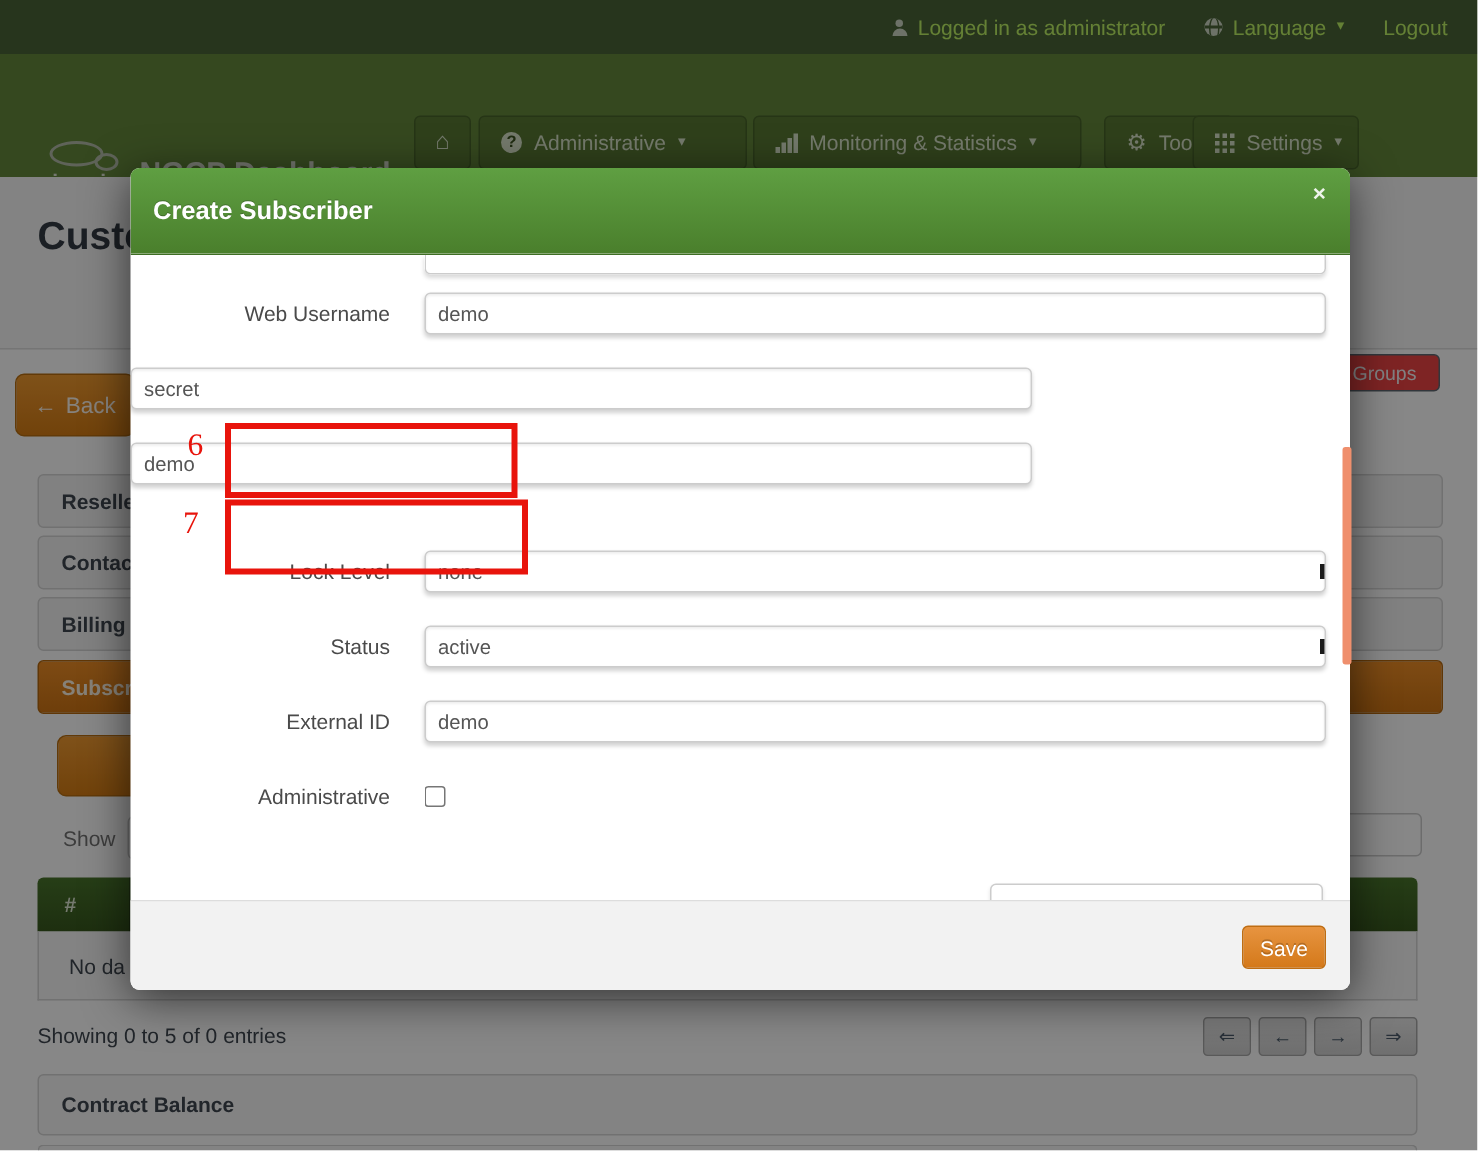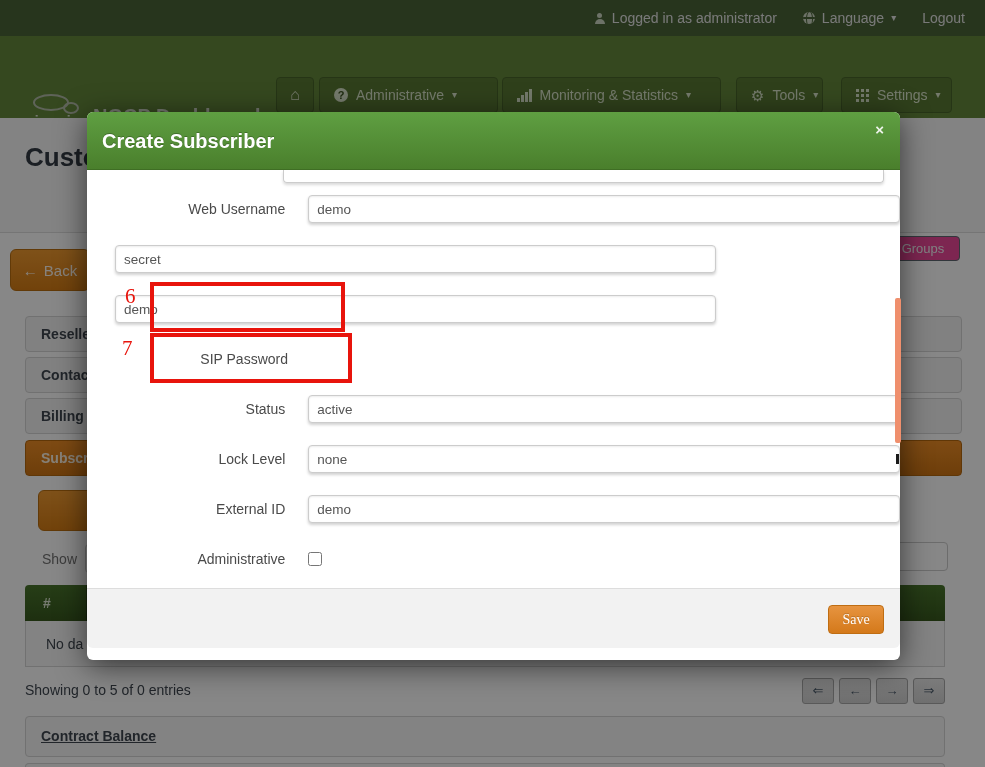--- a/index.html
+++ b/index.html
@@ -5,21 +5,21 @@
   * { margin:0; padding:0; box-sizing:border-box; }
   html,body { width:985px; height:767px; }
   body {
     position:relative; overflow:hidden; background:#ffffff;
     font-family:"Liberation Sans","DejaVu Sans",sans-serif;
   }
 
   
   .topbar { position:absolute; left:0; top:0; width:985px; height:36px;
     background:#4a6538; display:flex; justify-content:flex-end; align-items:center;
-    gap:26px; padding-right:20px; color:#e5e5e5; font-size:14px; }
+    gap:26px; padding-right:20px; color:#bef264; font-size:14px; }
   .tb-item { display:flex; align-items:center; gap:7px; }
   .icon-person { width:10px; height:5px; background:#cfd8c4; border-radius:5px 5px 0 0;
     position:relative; margin-top:7px; }
   .icon-person::before { content:""; position:absolute; left:2.5px; top:-6px;
     width:5px; height:5px; border-radius:50%; background:#cfd8c4; }
   .icon-globe { width:12px; height:12px; border-radius:50%; background:#cfd8c4;
     position:relative; overflow:hidden; }
   .icon-globe::before { content:""; position:absolute; left:0; top:5px; width:12px;
     height:2px; background:#4a6538; }
   .icon-globe::after { content:""; position:absolute; left:3.5px; top:-1px; width:5px;
@@ -37,21 +37,21 @@
     letter-spacing:1px; color:#dde2d3; }
   .app-title { position:absolute; left:68px; top:15px; font-size:20px; font-weight:bold; color:#dce0d2; }
 
   .nav-btn { position:absolute; top:41px; height:36px; background:#597a34;
     border:1px solid #49652a; border-radius:4px; display:flex; align-items:center;
     gap:8px; padding:0 14px; color:#dce6cc; font-size:14px; cursor:pointer; white-space:nowrap; }
   .nb-home { left:276px; width:38px; justify-content:center; padding:0; font-size:16px; }
   .nb-doc { left:319px; width:179px; }
   .nb-mon { left:502px; width:219px; }
   .nb-tools { left:736px; width:87px; }
-  .nb-set { left:841px; width:111px; }
+  .nb-set { left:795px; width:111px; }
   .icon-q { width:14px; height:14px; border-radius:50%; background:#dce6cc; color:#3c5420;
     font-size:11px; font-weight:bold; line-height:14px; text-align:center; flex:none; }
   .icon-bars { display:flex; align-items:flex-end; gap:1.5px; height:13px; flex:none; }
   .icon-bars b { width:2.5px; background:#dce6cc; display:block; }
   .icon-bars b:nth-child(1){height:4px;} .icon-bars b:nth-child(2){height:7px;}
   .icon-bars b:nth-child(3){height:10px;} .icon-bars b:nth-child(4){height:13px;}
   .icon-gear { font-size:15px; line-height:1; }
   .icon-grid-wrap { width:13px; height:13px; position:relative; flex:none; }
   .icon-grid { position:absolute; left:0; top:0; width:3px; height:3px; background:#dce6cc;
     box-shadow:5px 0 0 #dce6cc,10px 0 0 #dce6cc,0 5px 0 #dce6cc,5px 5px 0 #dce6cc,
@@ -60,21 +60,21 @@
   
   .page-head { position:absolute; left:0; top:118px; width:985px; height:115px;
     background:#f7f7f7; border-bottom:1px solid #dddddd; }
   .page-title { position:absolute; left:25px; top:24px; font-size:26px; font-weight:bold; color:#333b44; }
 
   .back-btn { position:absolute; left:10px; top:249px; width:80px; height:42px; border-radius:6px;
     background:linear-gradient(#f09a30,#d67d15); border:1px solid #b96f10; color:#fdf6ec;
     font-size:15px; display:flex; align-items:center; justify-content:center; gap:6px; cursor:pointer; }
 
   .groups-btn { position:absolute; left:886px; top:236px; width:74px; height:25px; border-radius:4px;
-    background:#ec4899; border:1px solid #5f6871; color:#f2f4f6; font-size:13px;
+    background:#ef4444; border:1px solid #5f6871; color:#f2f4f6; font-size:13px;
     text-align:center; line-height:23px; cursor:pointer; }
 
   .acc-row { position:absolute; left:25px; width:937px; height:36px; background:#f4f4f4;
     border:1px solid #d5d5d5; border-radius:4px; font-size:14px; font-weight:bold;
     color:#3f4750; line-height:34px; padding-left:15px; cursor:pointer; }
   .acc1{top:316px;} .acc2{top:357px;} .acc3{top:398px;}
   .acc4{top:440px; background:linear-gradient(#ee8e26,#cf7514); border-color:#b5680f; color:#fdf3e3;}
 
   .star-btn { position:absolute; left:38px; top:490px; width:130px; height:41px; border-radius:6px;
     background:linear-gradient(#f09a31,#d67d15); border:1px solid #b96f10; color:#fdf3e3;
@@ -99,60 +99,60 @@
 
   .showing { position:absolute; left:25px; top:682px; font-size:14px; color:#3f4750; }
 
   .pager { position:absolute; left:802px; top:678px; display:flex; gap:5px; }
   .pg-btn { width:32px; height:26px; background:linear-gradient(#e9e9e9,#d2d2d2);
     border:1px solid #a8a8a8; border-radius:3px; color:#4a5a6a; font-size:13px;
     text-align:center; line-height:24px; cursor:pointer; }
 
   .contract { position:absolute; left:25px; top:716px; width:920px; height:41px;
     background:#f7f7f7; border:1px solid #d5d5d5; border-radius:4px; font-size:14px;
-    font-weight:bold; color:#3f4750; line-height:39px; padding-left:15px;text-decoration:underline; }
+    font-weight:bold; color:#3f4750; line-height:39px; padding-left:15px; }
   .bottom-strip { position:absolute; left:25px; top:763px; width:920px; height:6px;
     background:#f7f7f7; border:1px solid #d5d5d5; border-bottom:none; border-radius:4px 4px 0 0; }
 
   
   .backdrop { position:absolute; left:0; top:0; width:985px; height:767px;
     background:rgba(0,0,0,0.47); z-index:40; }
 
   .modal { position:absolute; left:87px; top:112px; width:813px; height:548px; z-index:50;
     border-radius:6px; background:#ffffff; box-shadow:0 6px 30px rgba(0,0,0,0.6); }
   .modal-head { position:absolute; left:0; top:0; right:0; height:58px;
     background:linear-gradient(#5f9f42,#4a7f2c); border-bottom:1px solid #3f6e24;
     border-radius:6px 6px 0 0; }
-  .modal-title { position:absolute; left:15px; top:0; line-height:58px; font-size:20px;
+  .modal-title { position:absolute; left:15px; top:0; line-height:58px; font-size:17px;
     font-weight:bold; color:#ffffff; text-shadow:0 -1px 0 rgba(0,0,0,0.25); }
   .modal-close { position:absolute; right:16px; top:10px; font-size:15px; font-weight:bold;
     color:#ffffff; opacity:0.9; cursor:pointer; line-height:1; }
 
   .modal-body { position:absolute; left:0; top:58px; right:0; height:430px; overflow:hidden; }
   .partial-top { position:absolute; left:196px; top:0; width:601px; height:13px;
     border:1px solid #cccccc; border-top:none; border-radius:0 0 4px 4px;
     box-shadow:0 2px 3px rgba(0,0,0,0.15); }
   .rows { position:absolute; left:0; top:25px; right:0; }
-  .frow { display:flex; margin-bottom:22px;padding-left:28px; }
+  .frow { display:flex; margin-bottom:22px; }
   .flabel { width:173px; text-align:right; margin-right:23px; font-size:14px;
     color:#4a4a4a; line-height:28px; }
   .fctrl { position:relative; width:601px; }
   .finput { width:100%; height:28px; border:1px solid #cccccc; border-radius:4px;
     padding:0 8px; font-size:13.5px; color:#555555; background:#ffffff; font-family:inherit;
     box-shadow:inset 0 1px 2px rgba(0,0,0,0.08), 0 2px 3px rgba(0,0,0,0.18); }
   .sel-clip { position:absolute; right:1px; top:9px; width:3px; height:10px; background:#1a1a1a; }
   .frow-check { margin-top:20px; }
   .fcheck { width:14px; height:14px; margin-top:7px; }
 
   .partial-bottom { position:absolute; left:573px; top:477px; width:222px; height:40px;
     border:1px solid #cccccc; border-radius:4px; background:#ffffff; z-index:1;
     box-shadow:0 2px 3px rgba(0,0,0,0.12); }
 
-  .modal-foot { position:absolute; left:0; right:0; bottom:12px; height:60px; background:#f2f2f2;
-    border-top:1px solid #dddddd; border-radius:0 0 6px 6px; z-index:2;font-family:Liberation Serif, serif; }
+  .modal-foot { position:absolute; left:0; right:0; bottom:0; height:60px; background:#f2f2f2;
+    border-top:1px solid #dddddd; border-radius:0 0 6px 6px; z-index:2; }
   .save-btn { position:absolute; right:16px; top:16px; width:56px; height:29px;
     background:linear-gradient(#e79440,#d4791a); border:1px solid #bf6d12; border-radius:4px;
     color:#ffffff; font-size:14px; font-family:inherit; text-shadow:0 -1px 0 rgba(0,0,0,0.2);
     cursor:pointer; }
 
   .orange-bar { position:absolute; left:895px; top:298px; width:6px; height:145px;
     background:#ef8f6d; border-radius:2px; z-index:55; }
 
   
   .ann-box { position:absolute; border:4px solid #e8140c; z-index:60; }
@@ -279,30 +279,29 @@
         <label class="flabel">Web Username</label>
         <div class="fctrl"><input class="finput" type="text" value="demo" style=""></div>
       </div>
       <div class="frow">
         <div class="fctrl"><input class="finput" type="text" value="secret" style=""></div>
       </div>
       <div class="frow">
         <div class="fctrl"><input class="finput" type="text" value="demo" style=""></div>
       </div>
       <div class="frow">
-        <label class="flabel">SIP Password</label>
+      </div>
+      <div class="frow">
+        <label class="flabel">Lock Level</label>
+        <div class="fctrl"><input class="finput" type="text" value="none" style="">
+          <span class="sel-clip"></span></div>
       </div>
       <div class="frow">
         <label class="flabel">Status</label>
         <div class="fctrl"><input class="finput" type="text" value="active" style="">
-          <span class="sel-clip"></span></div>
-      </div>
-      <div class="frow">
-        <label class="flabel">Lock Level</label>
-        <div class="fctrl"><input class="finput" type="text" value="none" style="">
           <span class="sel-clip"></span></div>
       </div>
       <div class="frow">
         <label class="flabel">External ID</label>
         <div class="fctrl"><input class="finput" type="text" value="demo" style=""></div>
       </div>
       <div class="frow frow-check">
         <label class="flabel">Administrative</label>
         <div class="fctrl"><input class="fcheck" type="checkbox" style=""></div>
       </div>

